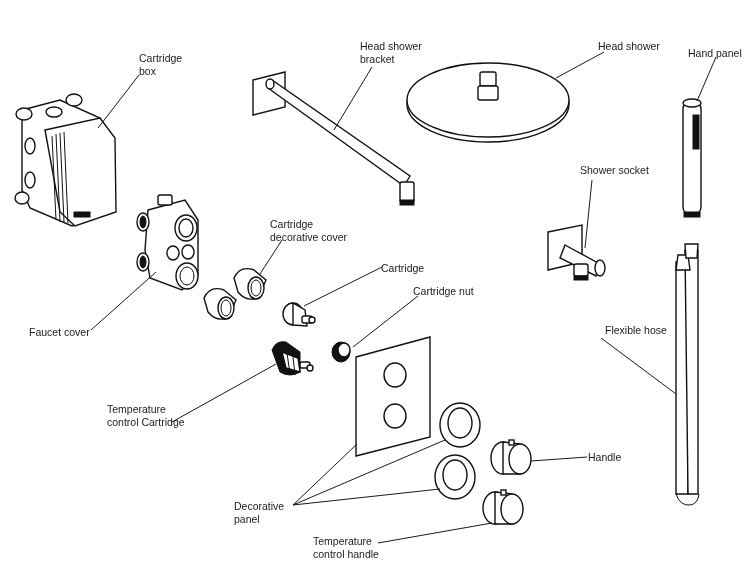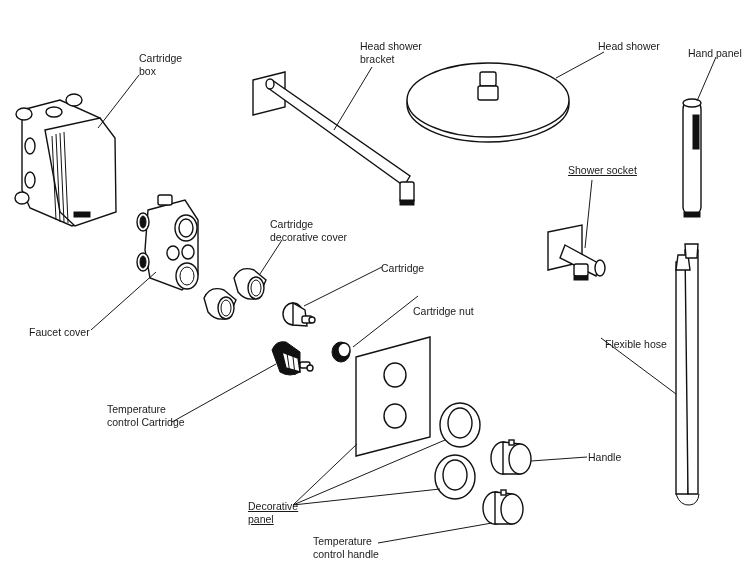--- a/index.html
+++ b/index.html
@@ -147,27 +147,27 @@
   <path class="lead" d="M531 461 L587 457"></path>
   <path class="lead" d="M378 543 L492 523"></path>
 </svg>
 
 <div class="lbl" style="left:139px;top:52px;">Cartridge
 box</div>
 <div class="lbl" style="left:360px;top:40px;">Head shower
 bracket</div>
 <div class="lbl" style="left:598px;top:40px;">Head shower</div>
 <div class="lbl" style="left:688px;top:47px;">Hand panel</div>
-<div class="lbl" style="left:568px;top:164px;text-decoration:underline;">Shower socket</div>
+<div class="lbl" style="left:580px;top:164px;">Shower socket</div>
 <div class="lbl" style="left:270px;top:218px;">Cartridge
 decorative cover</div>
 <div class="lbl" style="left:381px;top:262px;">Cartridge</div>
-<div class="lbl" style="left:413px;top:285px;margin-top:20px;">Cartridge nut</div>
+<div class="lbl" style="left:413px;top:285px;">Cartridge nut</div>
 <div class="lbl" style="left:29px;top:326px;">Faucet cover</div>
-<div class="lbl" style="left:561px;top:338px;padding-left:44px;">Flexible hose</div>
+<div class="lbl" style="left:561px;top:324px;padding-left:44px;">Flexible hose</div>
 <div class="lbl" style="left:107px;top:403px;">Temperature
 control Cartridge</div>
 <div class="lbl" style="left:588px;top:451px;text-align:right;">Handle</div>
-<div class="lbl" style="left:248px;top:500px;text-decoration:underline;">Decorative
+<div class="lbl" style="left:234px;top:500px;">Decorative
 panel</div>
 <div class="lbl" style="left:313px;top:535px;">Temperature
 control handle</div>
 </div>
 
 </body></html>

